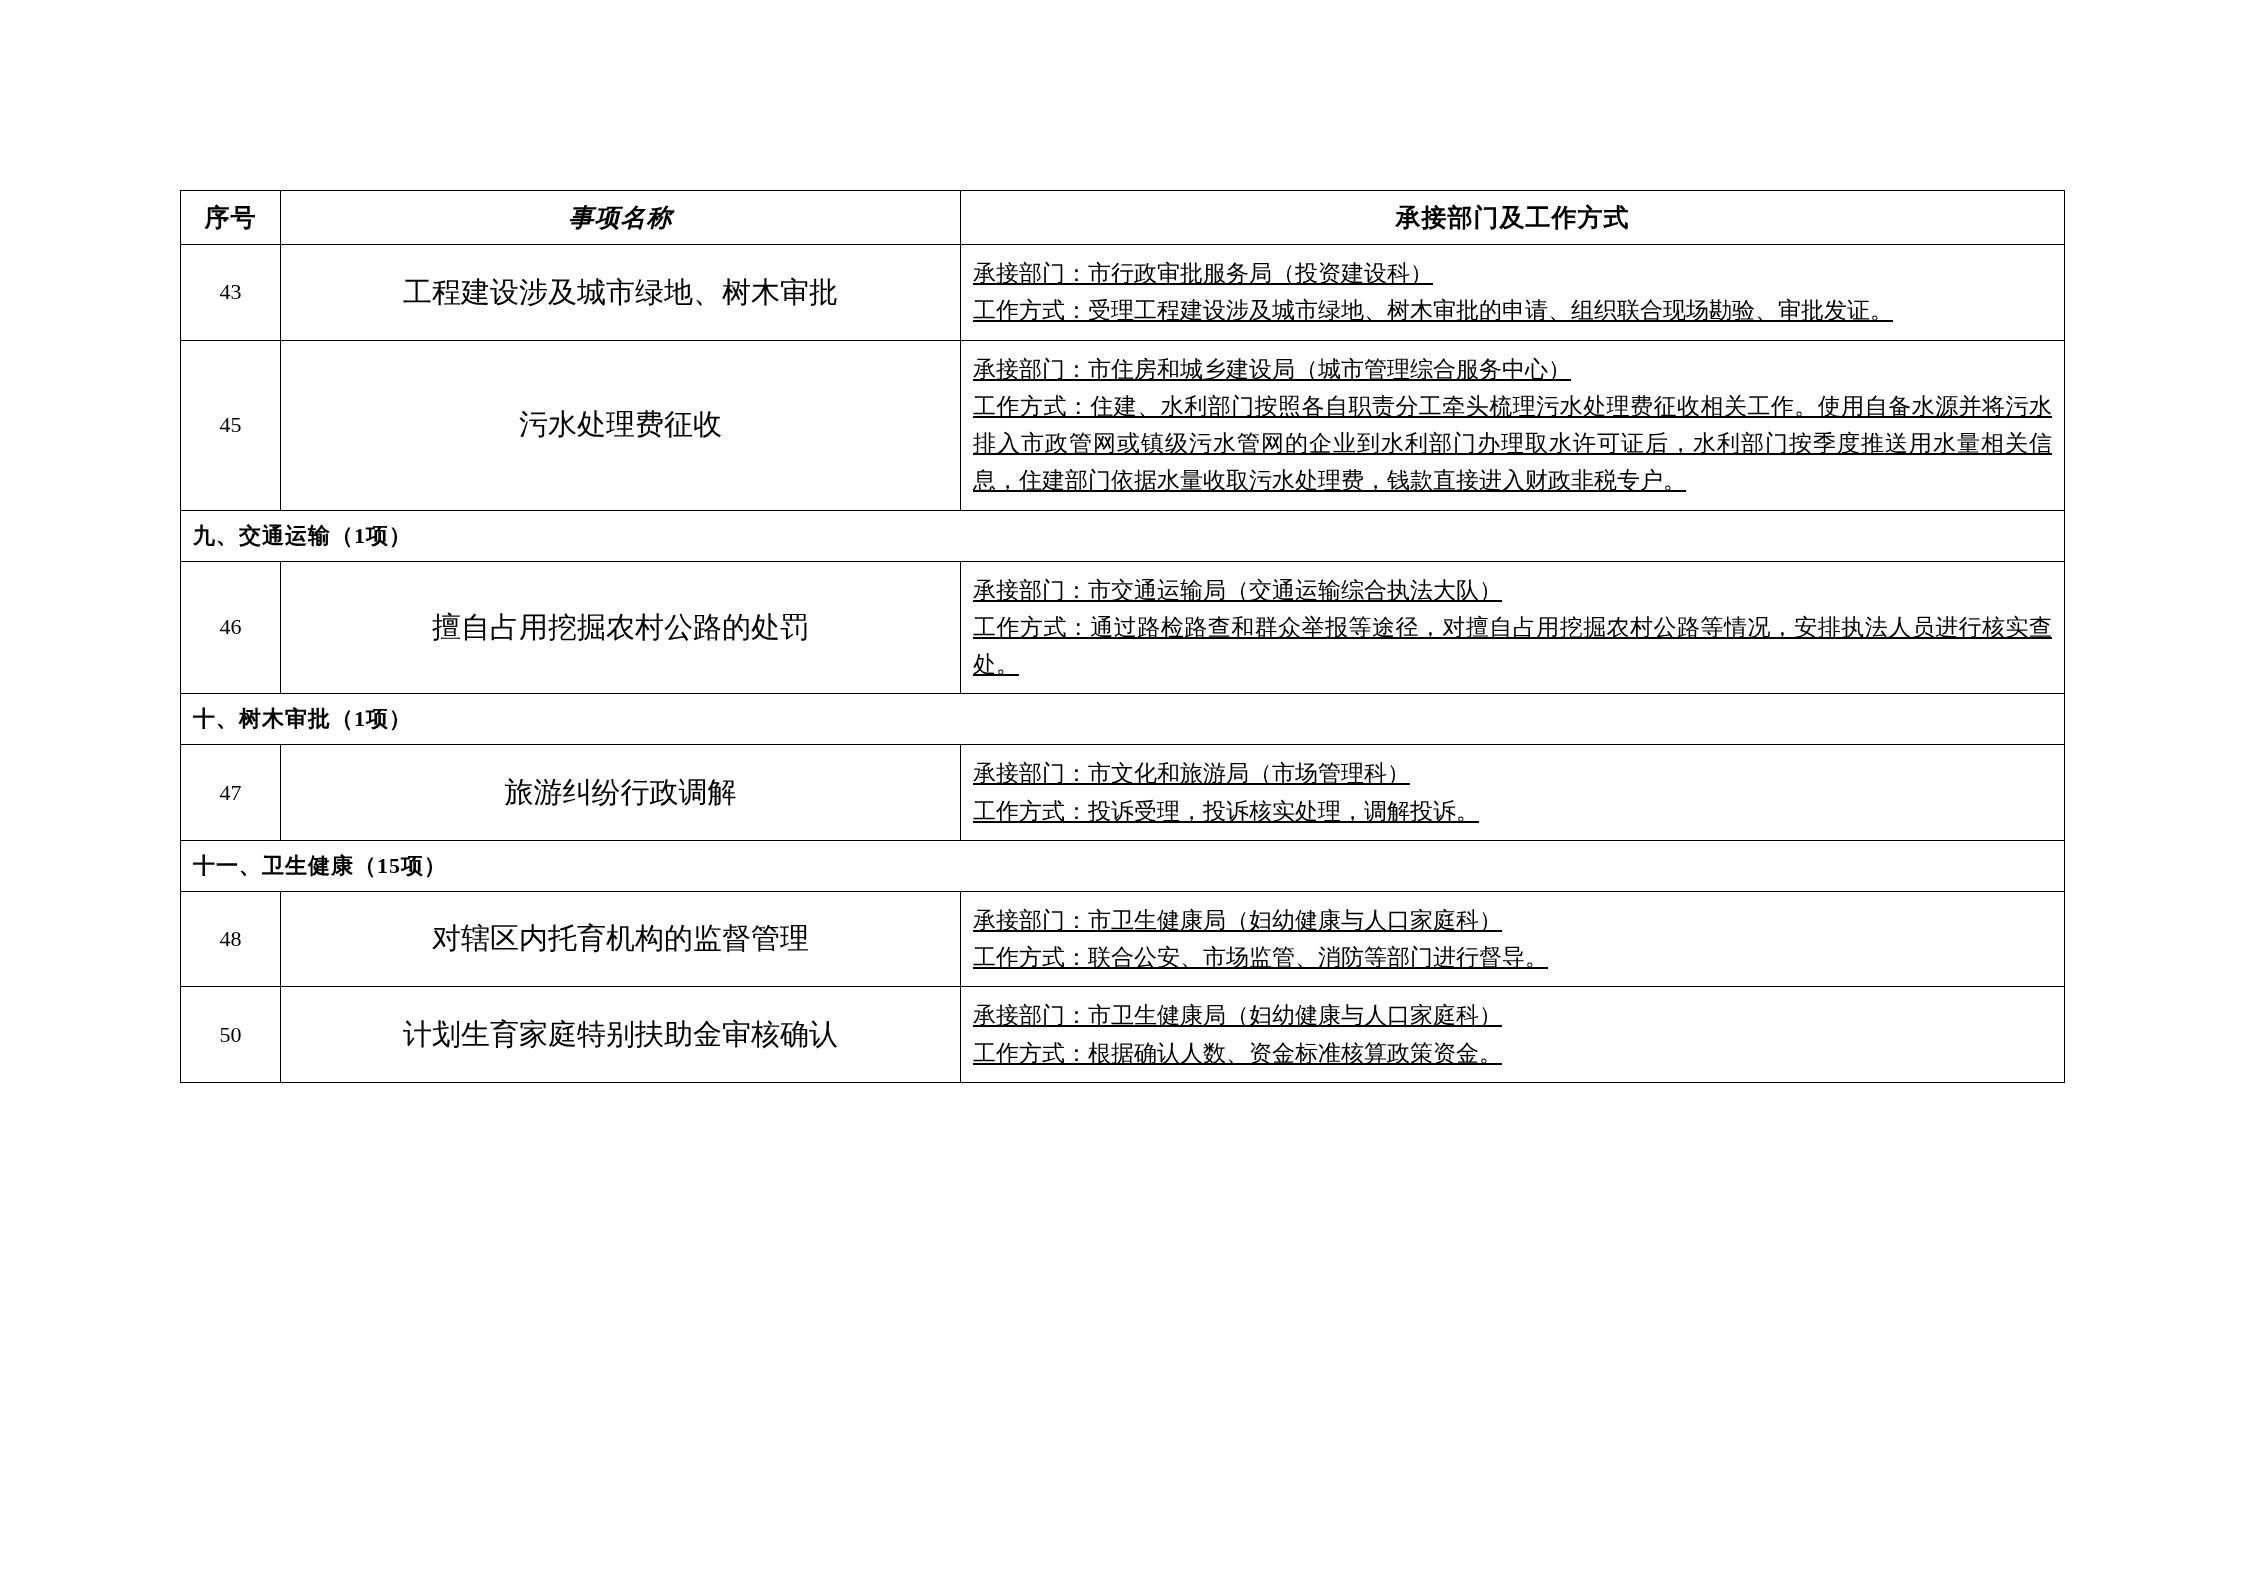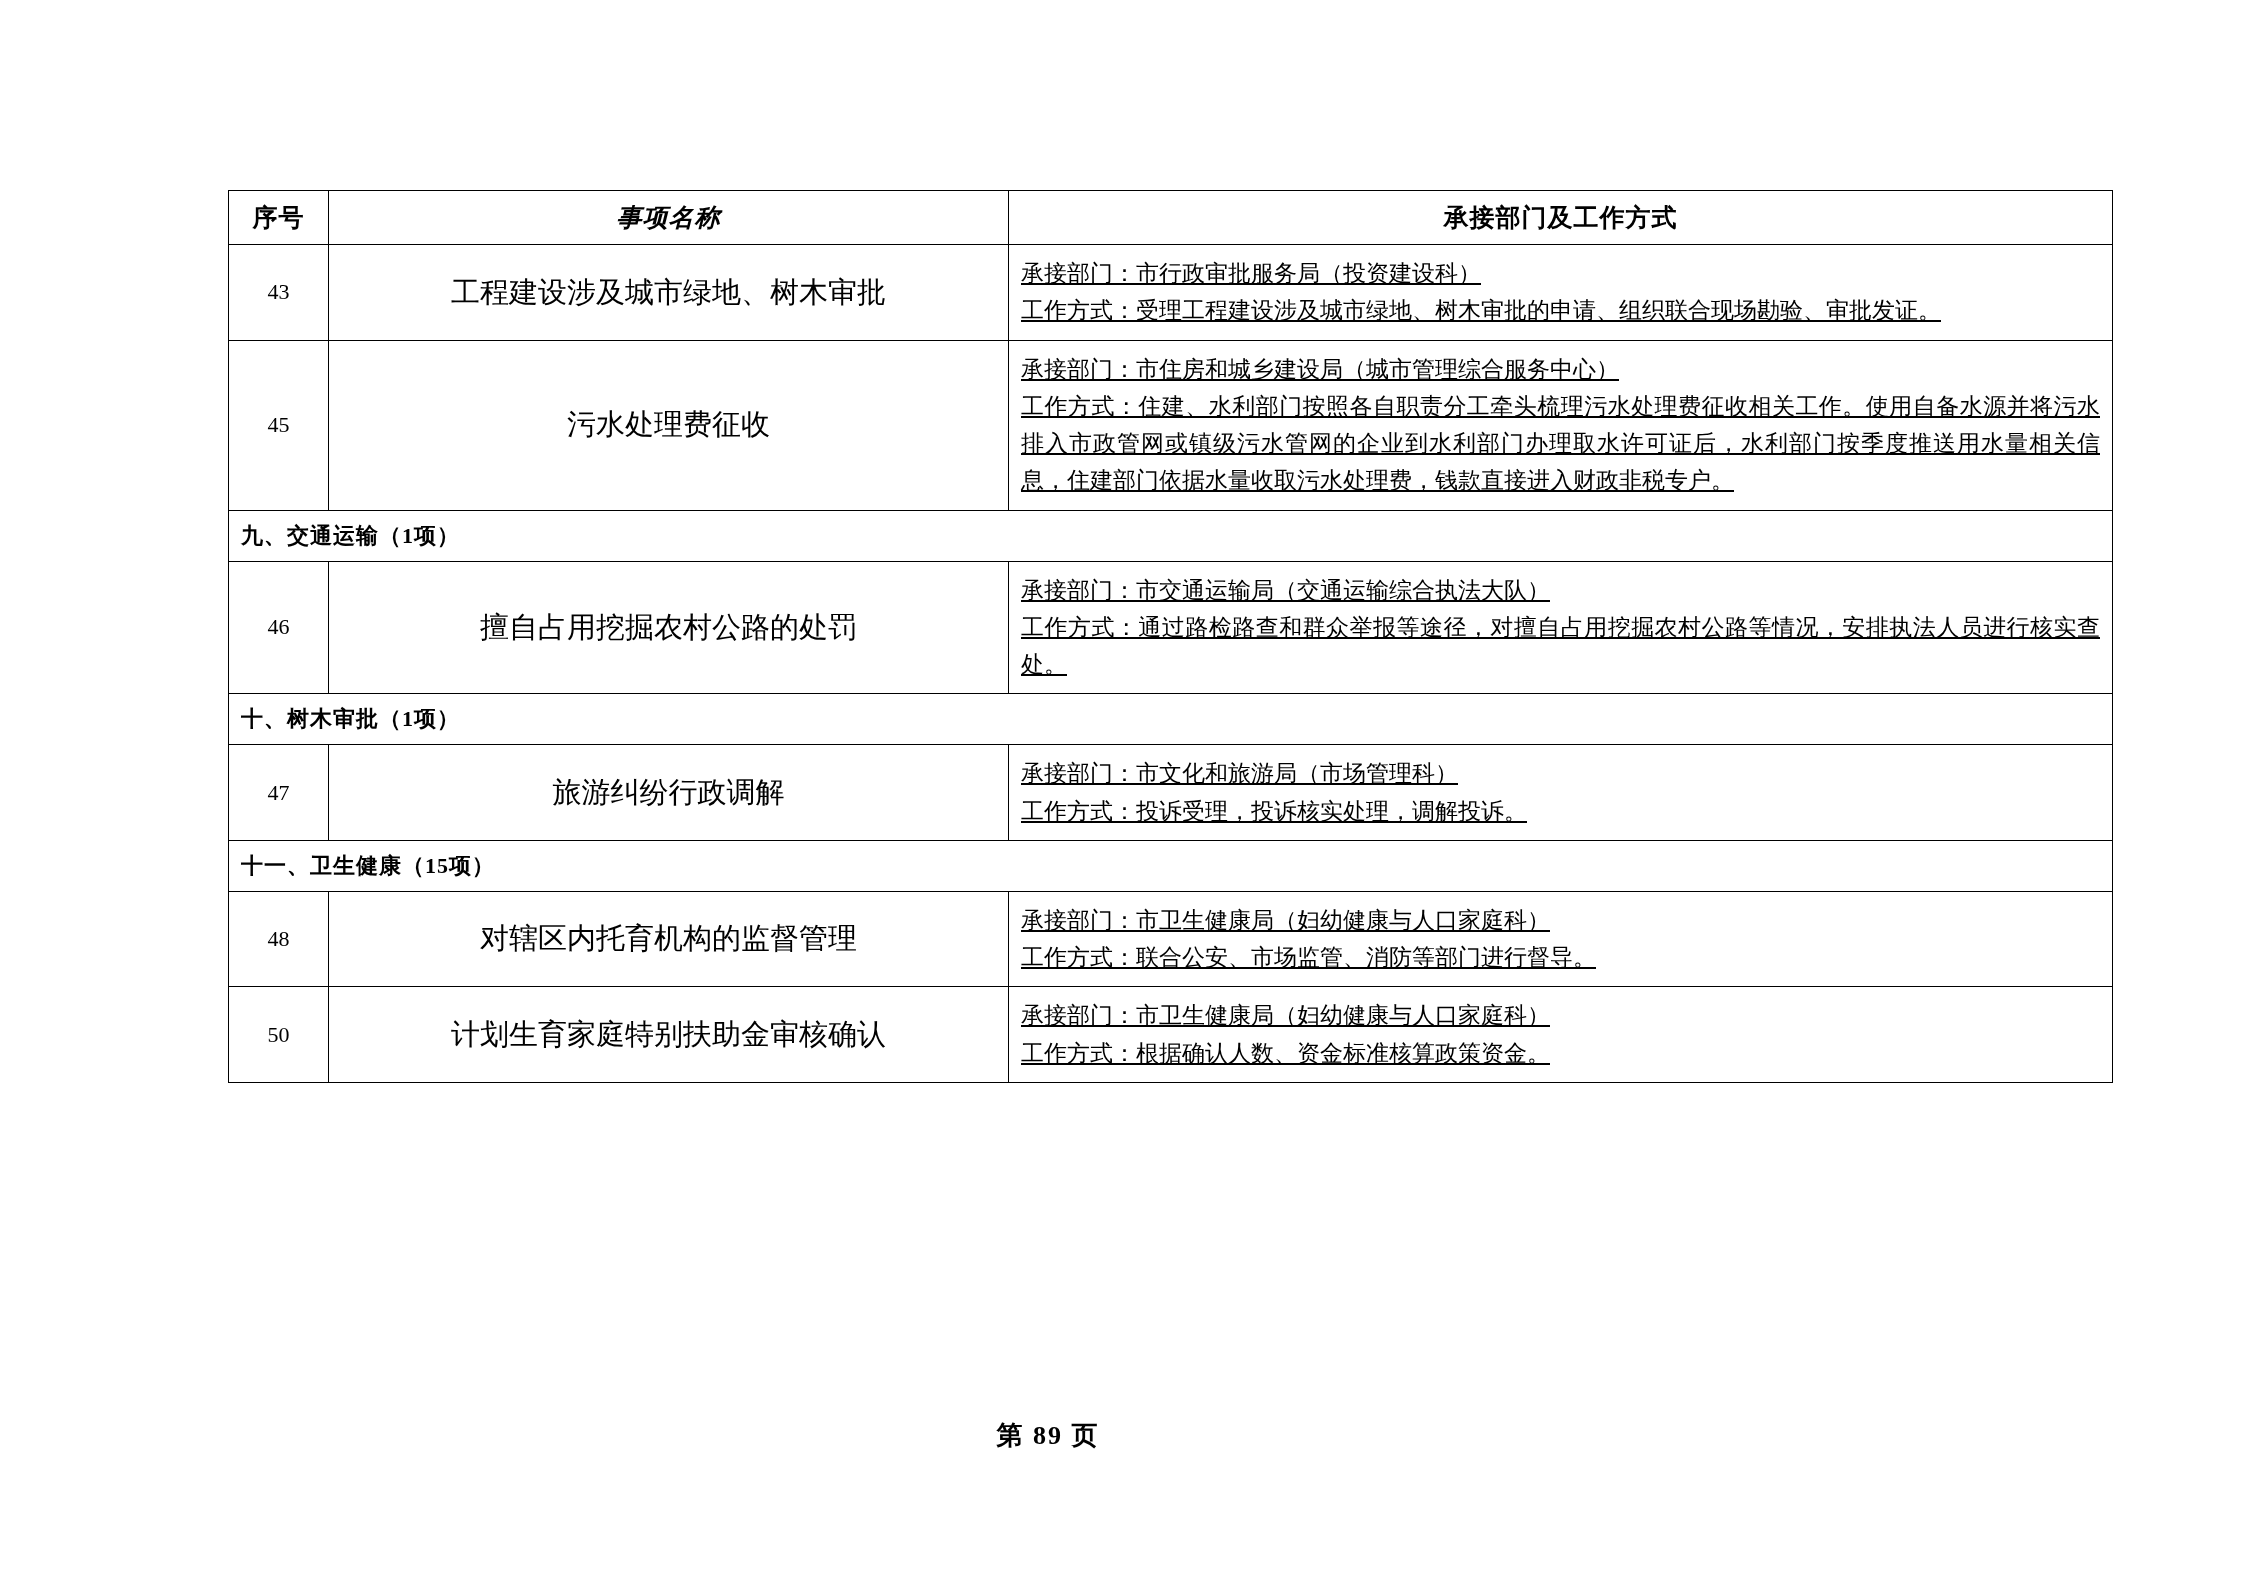--- a/index.html
+++ b/index.html
@@ -13,21 +13,20 @@
     font-family: "Liberation Serif", "DejaVu Serif", serif;
     color: #000000;
     -webkit-font-smoothing: antialiased;
   }
   .page {
     position: relative;
     width: 2000px;
     height: 1587px;
     box-sizing: border-box;
     padding: 190px 180px 0 180px;
-    margin-left: 48px;
   }
   table.doc-table {
     width: 1884px;
     border-collapse: collapse;
     table-layout: fixed;
   }
   table.doc-table td,
   table.doc-table th {
     border: 1.5px solid #000000;
     vertical-align: middle;
@@ -158,14 +157,13 @@
           <td class="cell-num">50</td>
           <td class="cell-name">计划生育家庭特别扶助金审核确认</td>
           <td class="cell-dept">
             <span class="line">承接部门：市卫生健康局（妇幼健康与人口家庭科）</span>
             <span class="line">工作方式：根据确认人数、资金标准核算政策资金。</span>
           </td>
         </tr>
       </tbody>
   </table>
 
-  <div class="footer">第 89 页</div>
 </div>
 
 </body></html>

